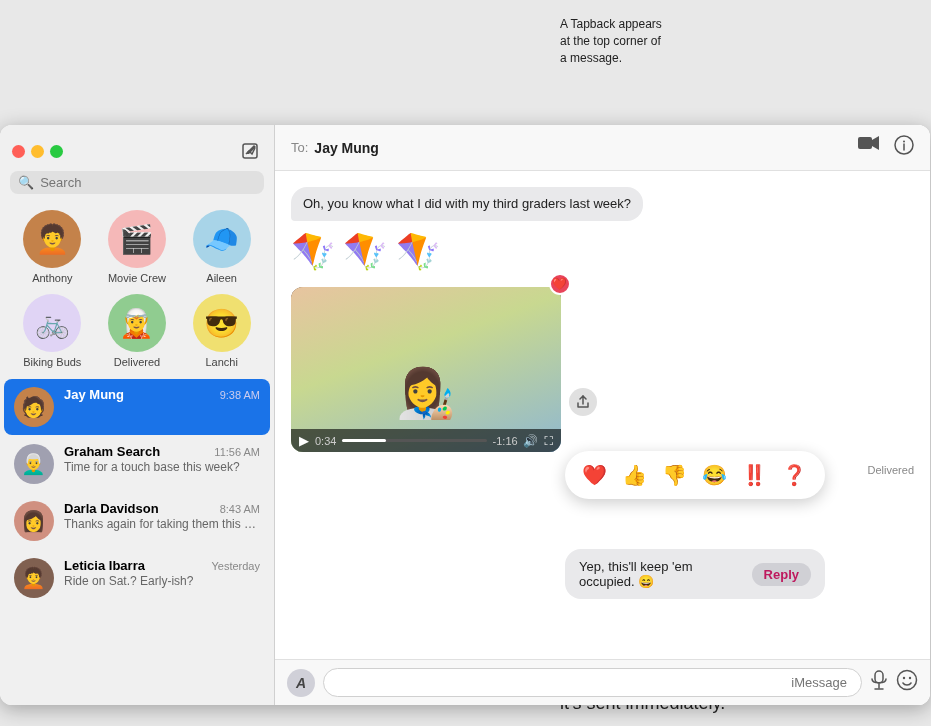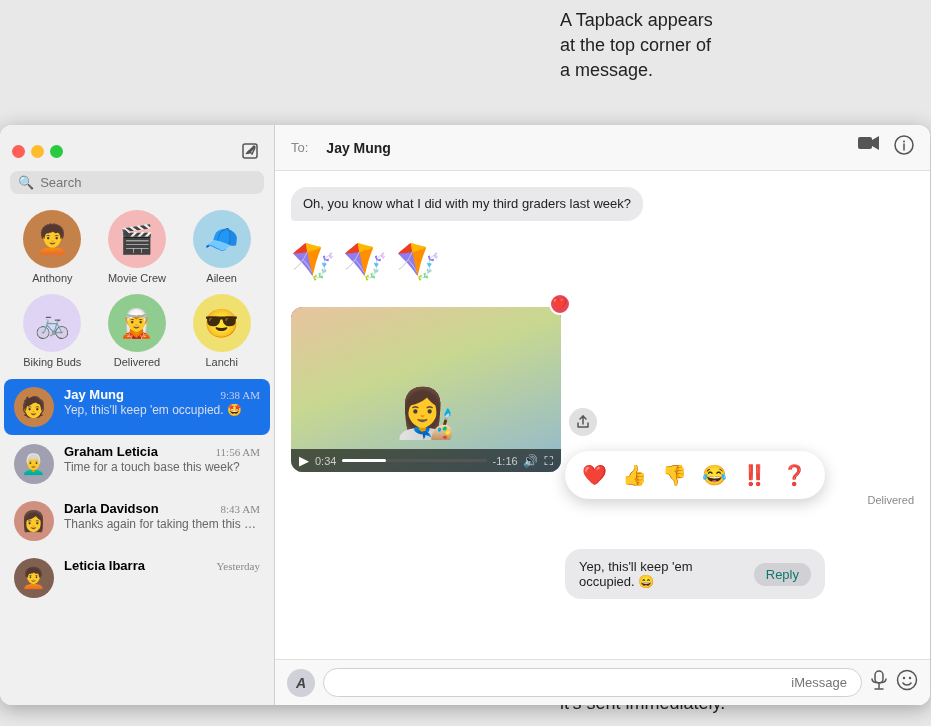--- a/index.html
+++ b/index.html
@@ -11,24 +11,24 @@
       position: relative;
       overflow: hidden;
     }
 
     
     .annotation-top {
       position: absolute;
       top: 0;
       left: 560px;
       width: 360px;
-      font-size: 18px;
+      font-size: 12px;
       line-height: 1.4;
       color: #222;
-      padding-top: 8px;
+      padding-top: 16px;
     }
     .annotation-bottom {
       position: absolute;
       bottom: 10px;
       left: 560px;
       width: 360px;
       font-size: 18px;
       line-height: 1.4;
       color: #222;
     }
@@ -164,21 +164,21 @@
       border-radius: 50%;
       flex-shrink: 0;
       display: flex;
       align-items: center;
       justify-content: center;
       font-size: 20px;
     }
     .conv-info { flex: 1; min-width: 0; }
     .conv-header { display: flex; justify-content: space-between; align-items: baseline; }
     .conv-name { font-size: 13px; font-weight: 600; }
-    .conv-time { font-size: 11px; color: #888; font-family: Liberation Serif, serif; }
+    .conv-time { font-size: 11px; color: #888; }
     .conv-item.active .conv-time { color: #cce; }
     .conv-item.active .conv-name { color: white; }
     .conv-preview { font-size: 12px; color: #666; white-space: nowrap; overflow: hidden; text-overflow: ellipsis; margin-top: 1px; }
     .conv-item.active .conv-preview { color: #dde; }
 
     
     .chat-main {
       flex: 1;
       display: flex;
       flex-direction: column;
@@ -186,33 +186,33 @@
     }
 
     .chat-header {
       display: flex;
       align-items: center;
       padding: 10px 16px;
       border-bottom: 1px solid #e0e0e0;
       background: #f8f8f8;
       justify-content: space-between;
     }
-    .chat-to { display: flex; align-items: center; gap: 18px; }
+    .chat-to { display: flex; align-items: center; gap: 6px; }
     .to-label { font-size: 13px; color: #888; }
     .chat-recipient { font-size: 14px; font-weight: 600; color: #222; }
     .chat-header-icons { display: flex; gap: 14px; }
     .header-icon { color: #555; font-size: 18px; cursor: pointer; }
 
     .chat-messages {
       flex: 1;
       overflow-y: auto;
       padding: 16px;
       display: flex;
       flex-direction: column;
-      gap: 10px;
+      gap: 0;
       background: #fff;
       position: relative;
     }
 
     .msg-row { display: flex; align-items: flex-end; margin-bottom: 6px; }
     .msg-row.received { justify-content: flex-start; }
     .msg-row.sent { justify-content: flex-end; }
 
     .bubble {
       max-width: 60%;
@@ -342,23 +342,23 @@
       display: flex;
       align-items: center;
       gap: 8px;
       max-width: 260px;
     }
     .reply-btn {
       background: #d0d0d5;
       border-radius: 12px;
       padding: 4px 12px;
       font-size: 13px;
-      color: #0f766e;
+      color: #be185d;
       cursor: pointer;
-      font-weight: 400;
+      font-weight: 700;
     }
 
     
     .chat-input-area {
       display: flex;
       align-items: center;
       padding: 8px 12px;
       border-top: 1px solid #e0e0e0;
       background: #f8f8f8;
       gap: 8px;
@@ -482,29 +482,28 @@
 
     <div class="conversation-list">
 
       <div class="conv-item active">
         <div class="conv-avatar" style="background:#c4824a">🧑</div>
         <div class="conv-info">
           <div class="conv-header">
             <span class="conv-name">Jay Mung</span>
             <span class="conv-time">9:38 AM</span>
           </div>
-          <div class="conv-preview">Yep, this'll keep 'em occupied. 🤩</div>
         </div>
       </div>
 
       <div class="conv-item">
         <div class="conv-avatar" style="background:#a0a0b0">👨‍🦳</div>
         <div class="conv-info">
           <div class="conv-header">
-            <span class="conv-name">Graham Leticia</span>
+            <span class="conv-name">Graham Search</span>
             <span class="conv-time">11:56 AM</span>
           </div>
           <div class="conv-preview">Time for a touch base this week?</div>
         </div>
       </div>
 
       <div class="conv-item">
         <div class="conv-avatar" style="background:#d09080">👩</div>
         <div class="conv-info">
           <div class="conv-header">
@@ -515,20 +514,21 @@
         </div>
       </div>
 
       <div class="conv-item">
         <div class="conv-avatar" style="background:#806050">🧑‍🦱</div>
         <div class="conv-info">
           <div class="conv-header">
             <span class="conv-name">Leticia Ibarra</span>
             <span class="conv-time">Yesterday</span>
           </div>
+          <div class="conv-preview">Ride on Sat.? Early-ish?</div>
         </div>
       </div>
 
     </div>
   </div>
 
   <div class="chat-main">
 
     <div class="chat-header">
       <div class="chat-to">

